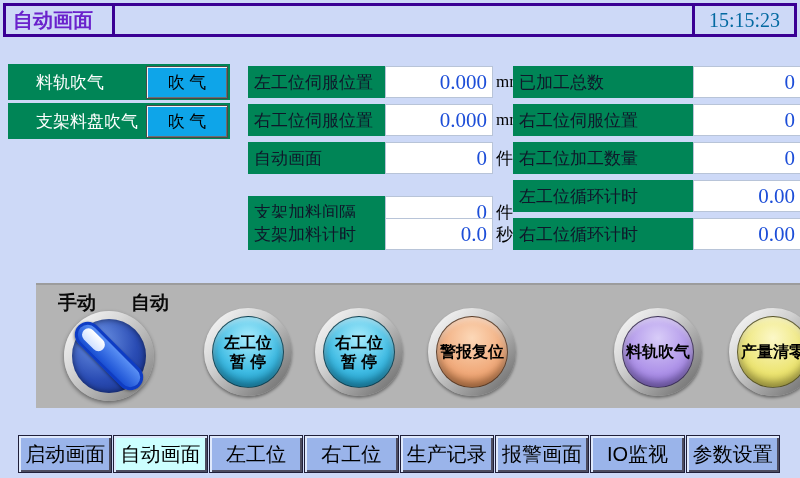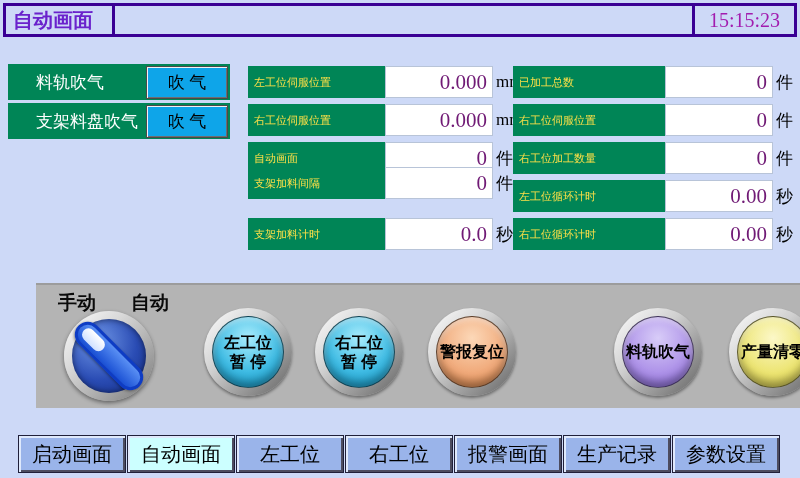--- a/index.html
+++ b/index.html
@@ -3,30 +3,30 @@
 <meta charset="utf-8">
 <style>
   html,body { margin:0; padding:0; }
   body { width:800px; height:478px; font-family:"Liberation Sans",sans-serif; }
   .screen { position:relative; width:800px; height:478px; background:#cdd9f7; overflow:hidden; }
 
   
   .topbar { position:absolute; left:3px; top:3px; width:788px; height:28px; border:3px solid #3a0094; display:flex; }
   .title-cell { width:99px; border-right:3px solid #3a0094; display:flex; align-items:center; padding-left:7px; font-size:20px; font-weight:bold; color:#6a22cc; }
   .mid-cell { flex:1; border-right:3px solid #3a0094; }
-  .clock-cell { width:99px; display:flex; align-items:center; justify-content:center; font-family:"Liberation Serif",serif; font-size:20px; color:#a21caf; }
+  .clock-cell { width:99px; display:flex; align-items:center; justify-content:center; font-family:"Liberation Serif",serif; font-size:20px; color:#0369a1; }
 
   
   .row { position:absolute; display:flex; height:32px; }
-  .glabel { background:#008556; color:#fde047; display:flex; align-items:center; padding-left:6px; font-size:11px; box-sizing:border-box; }
-  .vbox { background:#ffffff; border:1px solid #b8c4d8; box-sizing:border-box; display:flex; align-items:center; justify-content:flex-end; padding-right:5px; font-family:"Liberation Serif",serif; font-size:21px; color:#701a75; }
+  .glabel { background:#008556; color:#0f172a; display:flex; align-items:center; padding-left:6px; font-size:17px; box-sizing:border-box; }
+  .vbox { background:#ffffff; border:1px solid #b8c4d8; box-sizing:border-box; display:flex; align-items:center; justify-content:flex-end; padding-right:5px; font-family:"Liberation Serif",serif; font-size:21px; color:#1d4ed8; }
   .unit { display:flex; align-items:center; padding-left:3px; font-family:"Liberation Serif",serif; font-size:17px; color:#000; }
   .mid .glabel { width:137px; }
   .mid .vbox { width:108px; }
-  .rgt .glabel { width:152px; }
+  .rgt .glabel { width:180px; }
   .rgt .vbox { width:108px; }
 
   
   .lrow { position:absolute; left:8px; width:222px; height:36px; background:#008556; display:flex; align-items:center; justify-content:space-between; padding:0 2px 0 7px; box-sizing:border-box; }
   .lrow .llabel { color:#fff; font-size:17px;margin-left:21px; }
   .blowbtn { width:80px; height:31px; background:#0ea5e9; border:1px solid #4a4a4a; box-shadow: inset 1px 1px 0 #f2f2f2, inset -1px -1px 0 #6e6e6e; display:flex; align-items:center; justify-content:center; font-size:17px; color:#000; cursor:pointer; }
 
   
   .band { position:absolute; left:0; top:283px; width:800px; height:125px; background:#b4b4b4; border-top:2px solid #9c9c9c; box-sizing:border-box;margin-left:36px; }
   .sw-label { position:absolute; top:5px; font-size:19px; font-weight:bold; color:#0a0a0a; }
@@ -92,21 +92,21 @@
   <div class="row mid" style="left:248px; top:104px">
     <div class="glabel">右工位伺服位置</div>
     <div class="vbox">0.000</div>
     <div class="unit">mm</div>
   </div>
   <div class="row mid" style="left:248px; top:142px">
     <div class="glabel">自动画面</div>
     <div class="vbox">0</div>
     <div class="unit">件</div>
   </div>
-  <div class="row mid" style="left:248px; top:167px">
+  <div class="row mid" style="left:248px; top:196px">
     <div class="glabel">支架加料间隔</div>
     <div class="vbox">0</div>
     <div class="unit">件</div>
   </div>
   <div class="row mid" style="left:248px; top:218px">
     <div class="glabel">支架加料计时</div>
     <div class="vbox">0.0</div>
     <div class="unit">秒</div>
   </div>
 
@@ -177,18 +177,19 @@
         <span></span>
       </div>
     </div>
   </div>
 
   <div class="nav">
     <div class="navbtn">启动画面</div>
     <div class="navbtn active">自动画面</div>
     <div class="navbtn">左工位</div>
     <div class="navbtn">右工位</div>
+    <div class="navbtn">生产记录</div>
     <div class="navbtn">报警画面</div>
-    <div class="navbtn">生产记录</div>
+    <div class="navbtn">IO监视</div>
     <div class="navbtn">参数设置</div>
   </div>
 
 </div>
 
 </body></html>

